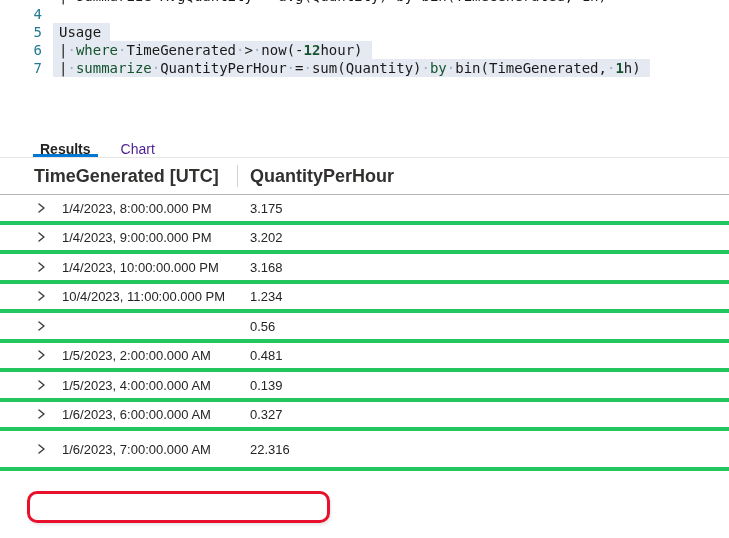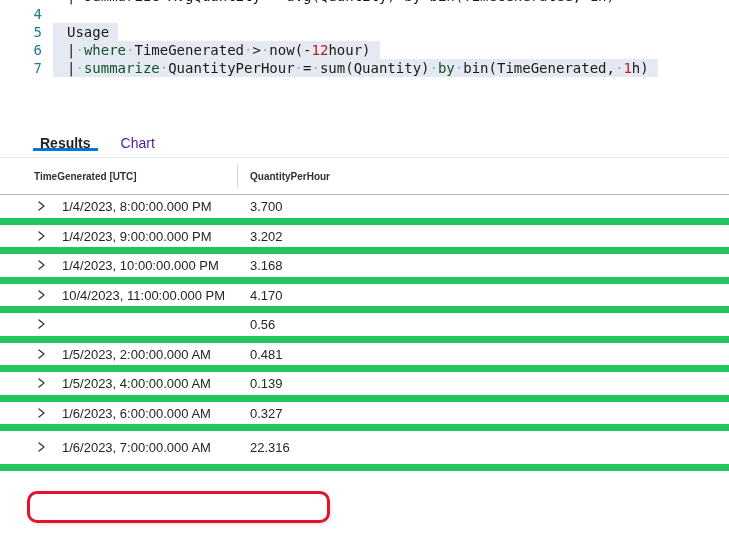--- a/index.html
+++ b/index.html
@@ -15,43 +15,43 @@
   
   .editor {
     position: absolute; top: 0; left: 0; right: 0;
     font-family: "DejaVu Sans Mono", "Liberation Mono", monospace;
     font-size: 14px;
   }
   .code-line { display: flex; height: 18px; line-height: 18px; white-space: pre; }
   .code-line.clipped { height: 5px; overflow: hidden; }
   .code-line.clipped .gutter, .code-line.clipped .code-text { margin-top: -13px; }
   .gutter { flex: none; width: 42px; text-align: right; color: #237893; }
-  .code-text { margin-left: 11px; padding: 0 14px; color: #1b1a19; }
+  .code-text { margin-left: 11px; padding: 0 6px; color: #1b1a19; }
   .code-text.sel { background: #e5e9f2; padding-right: 9px; }
   .tk-keyword { color: #14532d; }
-  .tk-number  { color: #b91c1c; }
+  .tk-number  { color: #14532d; font-weight: bold; }
   .tk-plain   { color: #1b1a19; }
   .ws { color: #a0aec0; }
 
   
   .results { position: absolute; top: 128px; left: 0; right: 0; }
 
-  .tabbar { height: 30px; border-bottom: 1px solid #e7e6e5; display: flex; align-items: center; }
+  .tabbar { height: 30px; border-bottom: 1px solid #e7e6e5; display: flex; align-items: flex-end; }
   .tab { display: inline-flex; align-items: center; padding: 0 7px; font-size: 14px; color: #4c1d95; cursor: pointer; }
   .tab.first { margin-left: 33px; }
   .tab + .tab { margin-left: 16px; }
   .tab.active { color: #242322; font-weight: 600; box-shadow: inset 0 -3px 0 #0078d4; }
 
   .thead { position: relative; height: 37px; border-bottom: 1px solid #b8b6b4; }
-  .th { position: absolute; top: 50%; transform: translateY(-50%); font-size: 10px; font-weight: 600; color: #323130; text-align: center; }
+  .th { position: absolute; top: 50%; transform: translateY(-50%); font-size: 18px; font-weight: 600; color: #323130; text-align: center; }
   .th-time { left: 34px; }
   .th-val  { left: 250px; }
   .col-div { position: absolute; left: 237px; top: 7px; width: 1px; height: 22px; background: #d6d4d2; }
 
-  .row { position: relative; height: 29.5px; border-bottom: 7px solid #22c55e; }
+  .row { position: relative; height: 29.5px; border-bottom: 4px solid #22c55e; }
   .row:last-child { height: 39.5px; }
   .chev { position: absolute; left: 35px; top: 50%; transform: translateY(-50%); color: #3b3a39; display: inline-flex; }
   .cell-time { position: absolute; left: 62px; top: 50%; transform: translateY(-50%); font-size: 13px; color: #262524; }
   .cell-val  { position: absolute; left: 250px; top: 50%; transform: translateY(-50%); font-size: 13px; color: #262524; }
 
   
   .annotation-rect {
     position: absolute; left: 27px; top: 491px; width: 303px; height: 32px;
     border: 3px solid #e8112d; border-radius: 10px;
     box-shadow: 1px 2px 3px rgba(0,0,0,0.10);
@@ -89,21 +89,21 @@
   </div>
 
   <div id="table-body">
       <div class="row">
         <span class="chev">
           <svg width="12" height="12" viewBox="0 0 12 12">
             <path d="M4 2 L9 6 L4 10" fill="none" stroke="currentColor" stroke-width="1.4" stroke-linecap="round" stroke-linejoin="round"></path>
           </svg>
         </span>
         <span class="cell-time">1/4/2023, 8:00:00.000 PM</span>
-        <span class="cell-val">3.700</span>
+        <span class="cell-val">3.175</span>
       </div>
       <div class="row">
         <span class="chev">
           <svg width="12" height="12" viewBox="0 0 12 12">
             <path d="M4 2 L9 6 L4 10" fill="none" stroke="currentColor" stroke-width="1.4" stroke-linecap="round" stroke-linejoin="round"></path>
           </svg>
         </span>
         <span class="cell-time">1/4/2023, 9:00:00.000 PM</span>
         <span class="cell-val">3.202</span>
       </div>
@@ -116,21 +116,21 @@
         <span class="cell-time">1/4/2023, 10:00:00.000 PM</span>
         <span class="cell-val">3.168</span>
       </div>
       <div class="row">
         <span class="chev">
           <svg width="12" height="12" viewBox="0 0 12 12">
             <path d="M4 2 L9 6 L4 10" fill="none" stroke="currentColor" stroke-width="1.4" stroke-linecap="round" stroke-linejoin="round"></path>
           </svg>
         </span>
         <span class="cell-time">10/4/2023, 11:00:00.000 PM</span>
-        <span class="cell-val">4.170</span>
+        <span class="cell-val">1.234</span>
       </div>
       <div class="row">
         <span class="chev">
           <svg width="12" height="12" viewBox="0 0 12 12">
             <path d="M4 2 L9 6 L4 10" fill="none" stroke="currentColor" stroke-width="1.4" stroke-linecap="round" stroke-linejoin="round"></path>
           </svg>
         </span>
         <span class="cell-val">0.56</span>
       </div>
       <div class="row">

